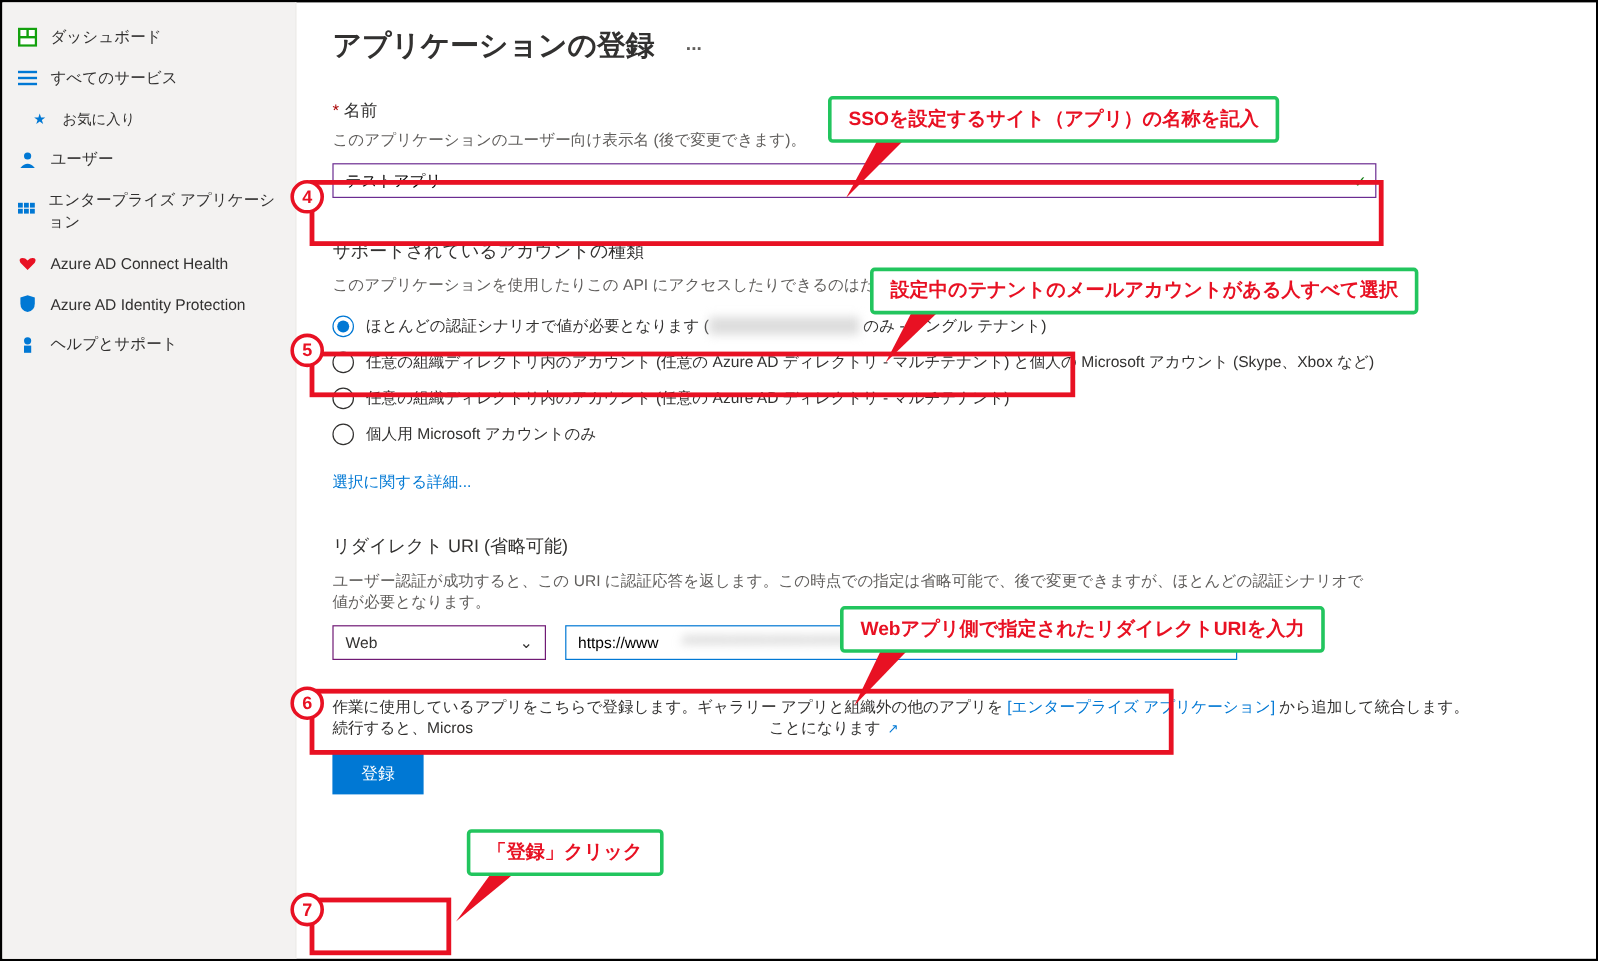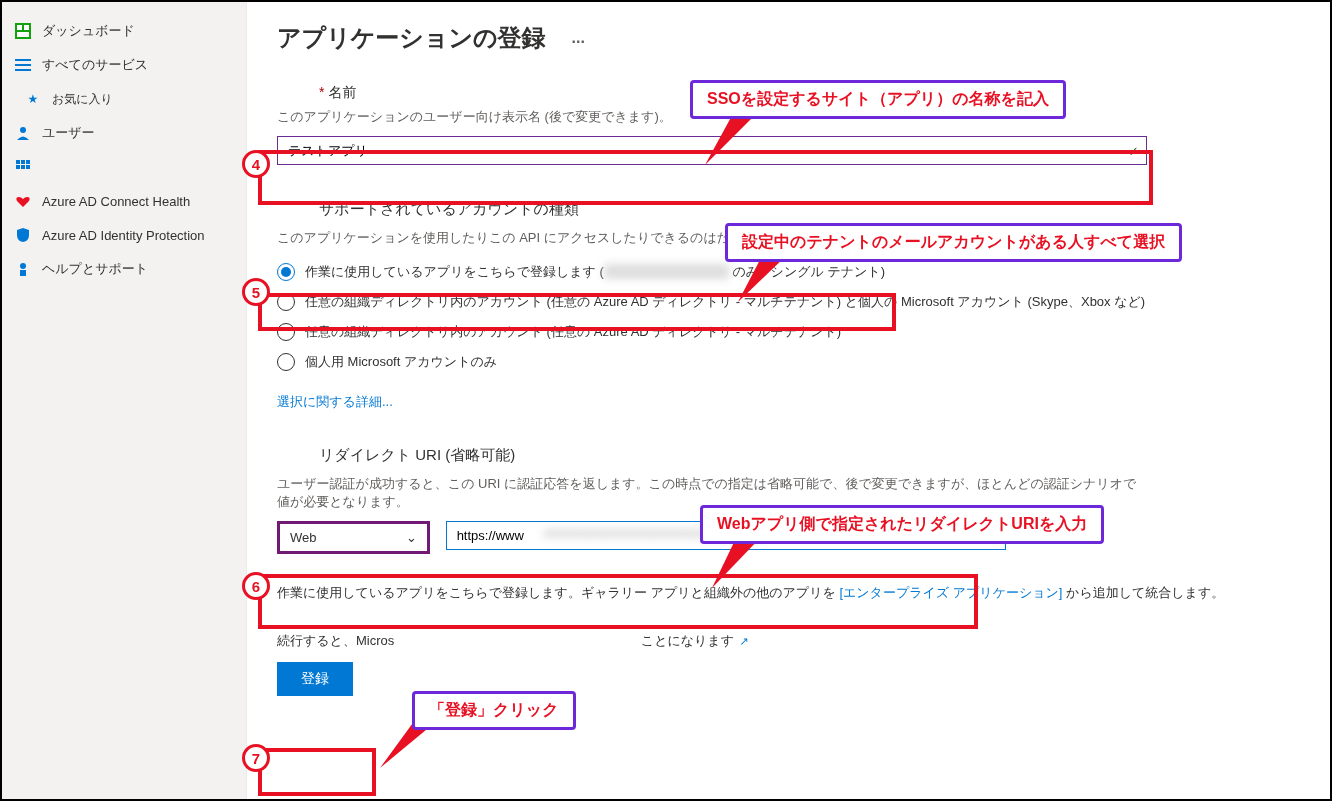--- a/index.html
+++ b/index.html
@@ -5,40 +5,40 @@
 * { box-sizing: border-box; margin: 0; padding: 0; }
 body { font-family: "Segoe UI", "Meiryo", sans-serif; font-size: 13px; color: #323130; background: #fff; width: 1332px; height: 801px; position: relative; overflow: hidden; }
 .container { display: flex; height: 100%; border: 2px solid #000; }
 .sidebar { width: 245px; background: #f3f2f1; border-right: 1px solid #edebe9; padding-top: 12px; }
 .sidebar-item { display: flex; align-items: center; padding: 8px 12px; cursor: pointer; font-size: 13px; }
 .sidebar-item .icon { width: 18px; height: 18px; margin-right: 10px; display: inline-flex; align-items: center; justify-content: center; }
 .sidebar-item.sub { padding-left: 22px; font-size: 12px; }
 .main { flex: 1; padding: 20px 40px 20px 30px; position: relative; overflow-y: auto; }
 .page-title { font-size: 24px; font-weight: 600; margin-bottom: 30px; display: flex; align-items: center; gap: 12px; }
 .page-title .ellipsis { margin-left: 14px; color: #605e5c; font-size: 16px; }
-.section-label { font-size: 14px; margin-bottom: 6px; margin-left: 42px; }
+.section-label { font-size: 14px; margin-bottom: 6px; }
 .required { color: #a80000; margin-right: 4px; }
 .field-desc { font-size: 13px; color: #605e5c; margin-bottom: 10px; }
 .text-input { width: 870px; padding: 6px 10px; border: 1px solid #6b2c91; font-size: 13px; outline: none; }
 .text-input.valid { border-color: #6b2c91; }
 .input-wrap { position: relative; width: 870px; }
 .check-icon { position: absolute; right: 8px; top: 50%; transform: translateY(-50%); color: #107c10; }
 .radio-group { margin-top: 10px; }
 .radio-item { display: flex; align-items: center; padding: 6px 0; cursor: pointer; font-size: 13px; }
 .radio-circle { width: 18px; height: 18px; border: 1px solid #323130; border-radius: 50%; margin-right: 10px; display: inline-flex; align-items: center; justify-content: center; flex-shrink: 0; }
 .radio-circle.selected { border-color: #0078d4; }
 .radio-circle.selected::after { content: ""; width: 10px; height: 10px; background: #0078d4; border-radius: 50%; }
 .blur-text { filter: blur(4px); display: inline-block; background: #ddd; color: transparent; padding: 0 4px; }
 .link { color: #0078d4; cursor: pointer; }
 .section { margin-top: 35px; }
-.dropdown { width: 153px; border: 3px solid #701a75; padding: 6px 10px; display: inline-flex; justify-content: space-between; align-items: center; cursor: pointer; margin-right: 12px; vertical-align: top; }
+.dropdown { width: 178px; border: 1px solid #701a75; padding: 6px 10px; display: inline-flex; justify-content: space-between; align-items: center; cursor: pointer; margin-right: 12px; vertical-align: top; }
 .uri-input-wrap { display: inline-block; position: relative; width: 560px; vertical-align: top; }
 .uri-input { width: 100%; padding: 6px 28px 6px 10px; border: 1px solid #0078d4; outline: none; font-size: 13px; }
 .register-btn { background: #0078d4; color: #fff; border: none; padding: 8px 24px; font-size: 14px; cursor: pointer; margin-top: 12px; }
-.callout { position: absolute; background: #fff; border: 3px solid #6d28d9; border-radius: 4px; padding: 6px 14px; font-size: 16px; font-weight: bold; color: #e81123; z-index: 10; }
+.callout { position: absolute; background: #fff; border: 3px solid #22c55e; border-radius: 4px; padding: 6px 14px; font-size: 16px; font-weight: bold; color: #e81123; z-index: 10; }
 .step-marker { position: absolute; width: 28px; height: 28px; background: #fff; border: 3px solid #e81123; border-radius: 50%; color: #e81123; font-weight: bold; display: flex; align-items: center; justify-content: center; z-index: 12; font-size: 15px; }
 .red-box { position: absolute; border: 4px solid #e81123; z-index: 8; pointer-events: none; }
 .ext-link-icon { font-size: 11px; margin-left: 2px; }
 </style>
 </head>
 <body>
 
 <div class="container">
   <div class="sidebar">
     <div class="sidebar-item">
@@ -79,20 +79,21 @@
       <span class="icon">
           <svg width="16" height="16">
             <rect x="1" y="1" width="4" height="4" fill="#0078d4"></rect>
             <rect x="6" y="1" width="4" height="4" fill="#0078d4"></rect>
             <rect x="11" y="1" width="4" height="4" fill="#0078d4"></rect>
             <rect x="1" y="6" width="4" height="4" fill="#0078d4"></rect>
             <rect x="6" y="6" width="4" height="4" fill="#0078d4"></rect>
             <rect x="11" y="6" width="4" height="4" fill="#0078d4"></rect>
           </svg>
         </span>
+      <span>エンタープライズ アプリケーション</span>
     </div>
     <div class="sidebar-item">
       <span class="icon">
           <svg width="16" height="16">
             <path d="M8 14 L2 8 Q0 4 4 4 Q6 4 8 6 Q10 4 12 4 Q16 4 14 8 Z" fill="#e81123"></path>
           </svg>
         </span>
       <span>Azure AD Connect Health</span>
     </div>
     <div class="sidebar-item">
@@ -128,21 +129,21 @@
       <span class="check-icon">✓</span>
     </div>
 
     
     <div class="section">
       <div class="section-label" style="font-size:15px;">サポートされているアカウントの種類</div>
       <div class="field-desc" style="margin-top:10px;">このアプリケーションを使用したりこの API にアクセスしたりできるのはだれですか?</div>
       <div class="radio-group">
         <div class="radio-item">
           <span class="radio-circle selected"></span>
-          <span><span>作業に使用しているアプリをこちらで登録します (</span><span class="blur-text">xxxxxxxxxxxxxxxxxx</span><span> のみ - シングル テナント)</span></span>
+          <span><span>ほとんどの認証シナリオで値が必要となります (</span><span class="blur-text">xxxxxxxxxxxxxxxxxx</span><span> のみ - シングル テナント)</span></span>
         </div>
         <div class="radio-item">
           <span class="radio-circle"></span>
           <span>任意の組織ディレクトリ内のアカウント (任意の Azure AD ディレクトリ - マルチテナント) と個人の Microsoft アカウント (Skype、Xbox など)</span>
         </div>
         <div class="radio-item">
           <span class="radio-circle"></span>
           <span>任意の組織ディレクトリ内のアカウント (任意の Azure AD ディレクトリ - マルチテナント)</span>
         </div>
         <div class="radio-item">
@@ -167,21 +168,21 @@
           <span class="check-icon" style="color:#107c10;">✓</span>
           <span style="position:absolute;left:95px;top:4px;filter:blur(4px);color:#999;">.xxxxxxxxxxxxxxxxxxxxxxxxxxxxxxxx</span>
         </div>
       </div>
     </div>
 
     <div style="margin-top:30px;font-size:13px;">
       <span>作業に使用しているアプリをこちらで登録します。ギャラリー アプリと組織外の他のアプリを </span><span class="link">[エンタープライズ アプリケーション]</span><span> から追加して統合します。</span>
     </div>
 
-    <div style="margin-top:30px;font-size:13px;">
+    <div style="font-size:13px;">
       <span>続行すると、Micros</span><span style="visibility:hidden;">oft プラットフォーム ポリシーに同意する</span><span>ことになります </span><span class="link ext-link-icon">↗</span>
     </div>
 
     <button class="register-btn">登録</button>
   </div>
 </div>
 
 <div class="red-box" style="top:150px;left:258px;width:895px;height:55px;"></div>
 <div class="step-marker" style="top:150px;left:242px;">4</div>
 <div class="callout" style="top:80px;left:690px;">SSOを設定するサイト（アプリ）の名称を記入</div>
@@ -198,16 +199,16 @@
 
 <div class="red-box" style="top:574px;left:258px;width:720px;height:55px;"></div>
 <div class="step-marker" style="top:572px;left:242px;">6</div>
 <div class="callout" style="top:505px;left:700px;">Webアプリ側で指定されたリダイレクトURIを入力</div>
 <svg style="position:absolute;top:536px;left:712px;z-index:9;" width="60" height="55">
     <polygon points="25,0 50,0 0,52" fill="#e81123"></polygon>
   </svg>
 
 <div class="red-box" style="top:748px;left:258px;width:118px;height:48px;"></div>
 <div class="step-marker" style="top:744px;left:242px;">7</div>
-<div class="callout" style="top:691px;left:412px;">「登録」クリック</div>
+<div class="callout" style="top:691px;left:389px;">「登録」クリック</div>
 <svg style="position:absolute;top:720px;left:380px;z-index:9;" width="60" height="50">
     <polygon points="35,0 58,0 0,48" fill="#e81123"></polygon>
   </svg>
 
 </body></html>

